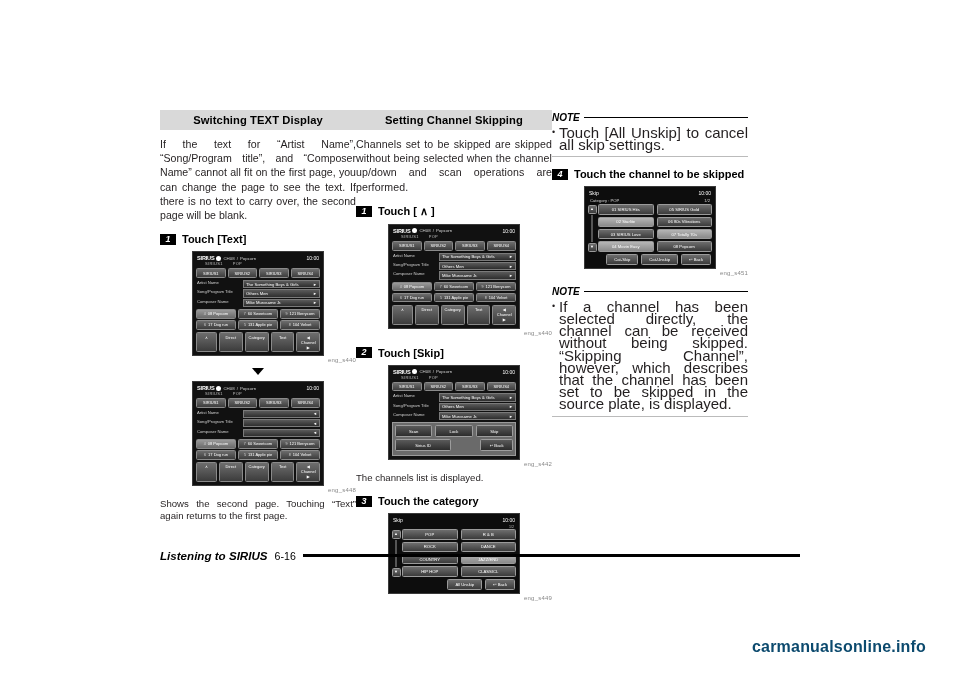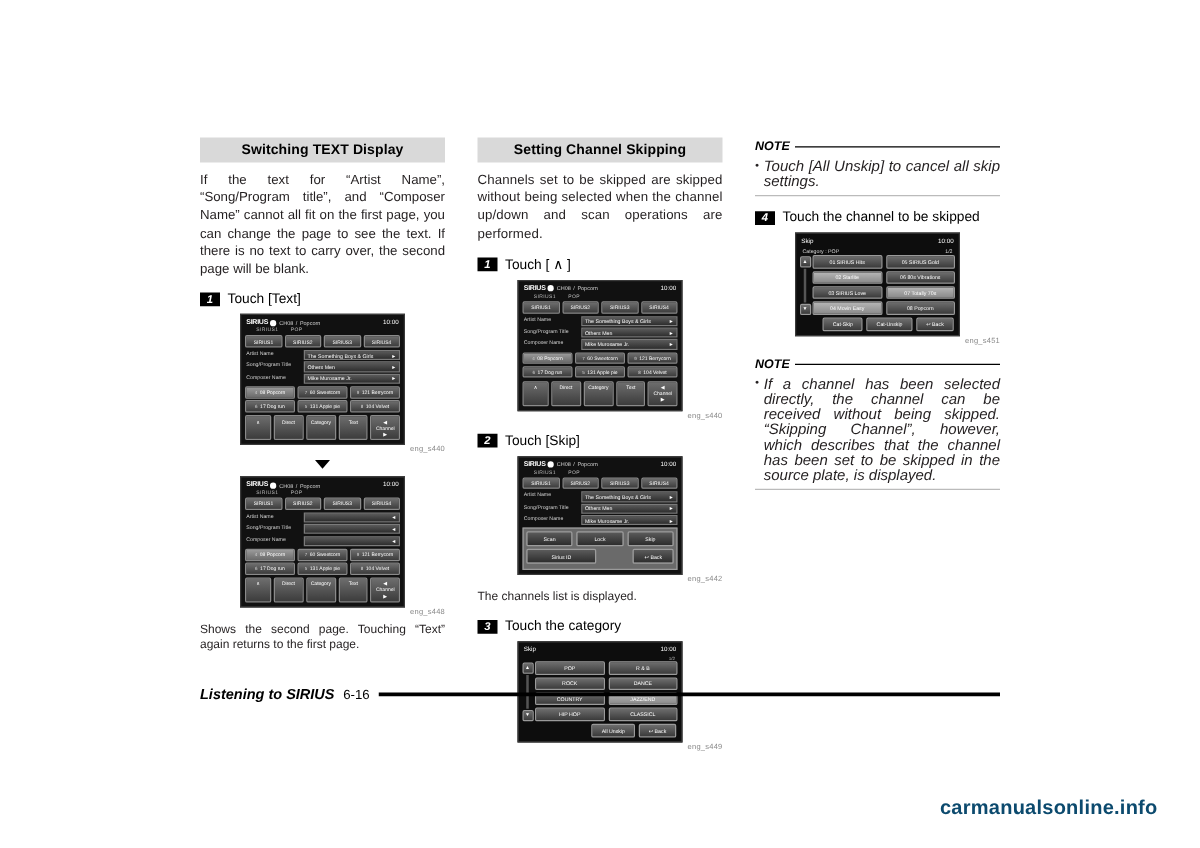--- a/index.html
+++ b/index.html
@@ -1,30 +1,30 @@
 <!DOCTYPE html>
 <html><head>
 <meta charset="utf-8">
 <style>
   html,body{margin:0;padding:0;background:#ffffff;}
   body{width:960px;height:678px;font-family:"Liberation Sans",sans-serif;color:#000;overflow:hidden;}
   .page{position:relative;width:960px;height:678px;}
 
-  .cols{position:absolute;left:160px;top:110px;width:640px;display:flex;gap:26px;}
+  .cols{position:absolute;left:160px;top:110px;width:640px;display:flex;}
   .col{width:196px;}
   .col.c3{width:196px;}
 
   .sec-head{background:#d9d9d9;color:#000;font-weight:bold;font-size:11.2px;text-align:center;padding:4px 0 4px;letter-spacing:.1px;}
   .body-text{font-size:10.6px;line-height:14.2px;text-align:justify;margin-top:7px;color:#231f20;}
   .body-text.spaced{letter-spacing:.1px;}
   .cap-text{font-size:9.6px;line-height:12.4px;text-align:justify;color:#231f20;margin-top:5px;}
 
   .step{display:flex;align-items:center;gap:6px;margin-top:11px;}
   .step-num{display:inline-block;background:#000;color:#fff;font-style:italic;font-weight:bold;font-size:9px;line-height:11px;width:16px;height:11px;text-align:center;}
-  .step-label{font-weight:normal;font-size:11px;color:#000;}
+  .step-label{font-weight:bold;font-size:11px;color:#000;}
 
   .shot-wrap{margin-top:6px;display:flex;flex-direction:column;align-items:center;}
   .imgid{font-size:6px;color:#888;align-self:flex-end;margin-top:1px;letter-spacing:.2px;}
 
   .arrow-down{align-self:center;margin:5px auto 2px;width:0;height:0;border-left:6px solid transparent;border-right:6px solid transparent;border-top:7px solid #000;}
 
   
   .hu{width:132px;background:#111;border:1px solid #3a3a3a;padding:2px;box-sizing:border-box;}
   .hu .top{display:flex;justify-content:space-between;align-items:flex-start;padding:1px 2px 2px;}
   .hu .brand{display:flex;flex-direction:column;}
@@ -73,21 +73,21 @@
   .hu2 .cell.on{background:linear-gradient(#b5b5b5,#8a8a8a);color:#fff;}
   .hu2 .footer{display:flex;justify-content:flex-end;gap:3px;padding:1px 2px 1px;}
   .hu2 .fbtn{background:linear-gradient(#6d6d6d,#3b3b3b);border:1px solid #9a9a9a;border-radius:1.5px;color:#fff;font-size:4.2px;padding:1.8px 7px;}
 
   
   .note{margin-top:2px;}
   .note .nhead{display:flex;align-items:center;gap:4px;}
   .note .ntitle{font-style:italic;font-weight:bold;font-size:10px;text-align:right;}
   .note .nrule{flex:1;height:1px;background:#000;}
   .note ul{margin:4px 0 0;padding:0;list-style:none;}
-  .note li{font-size:12px;line-height:12.2px;color:#231f20;text-align:justify;padding-left:7px;position:relative;font-style:italic;}
+  .note li{font-size:15px;line-height:12.2px;color:#231f20;text-align:justify;padding-left:7px;position:relative;}
   .note li:before{content:"\2022";position:absolute;left:0;top:-1px;font-size:9px;}
   .note .nbot{height:1px;background:#bbb;margin-top:5px;}
 
   .footer-bar{position:absolute;left:160px;top:549px;width:640px;display:flex;align-items:center;gap:7px;}
   .footer-bar .fttl{font-style:italic;font-weight:bold;font-size:11.6px;white-space:nowrap;}
   .footer-bar .ftpg{font-size:10.6px;}
   .footer-bar .ftline{flex:1;height:2.4px;background:#000;}
 
   .watermark{position:absolute;right:34px;bottom:22px;font-size:16px;color:#0c4a6e;letter-spacing:.2px;font-weight:bold;}
 </style>

